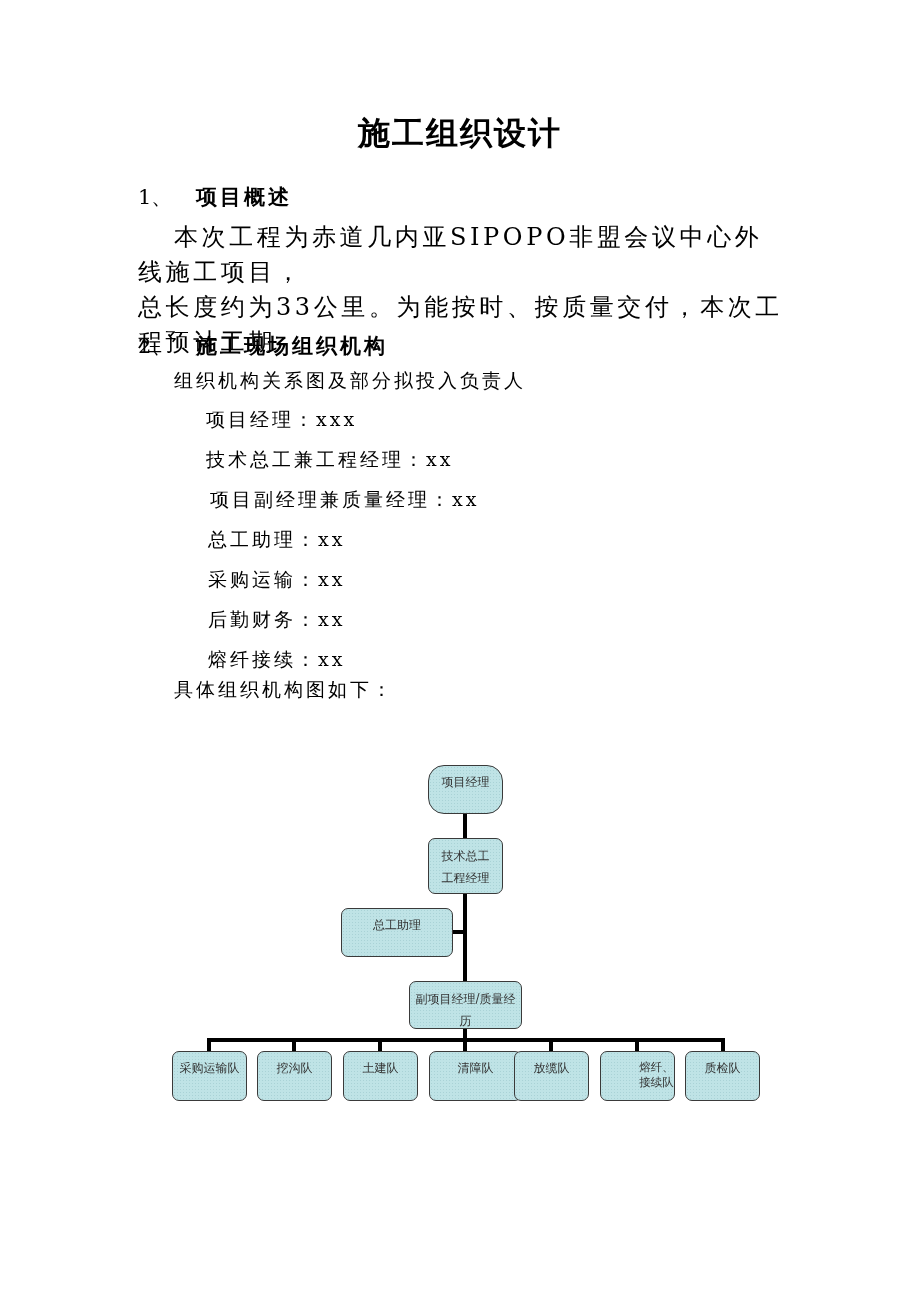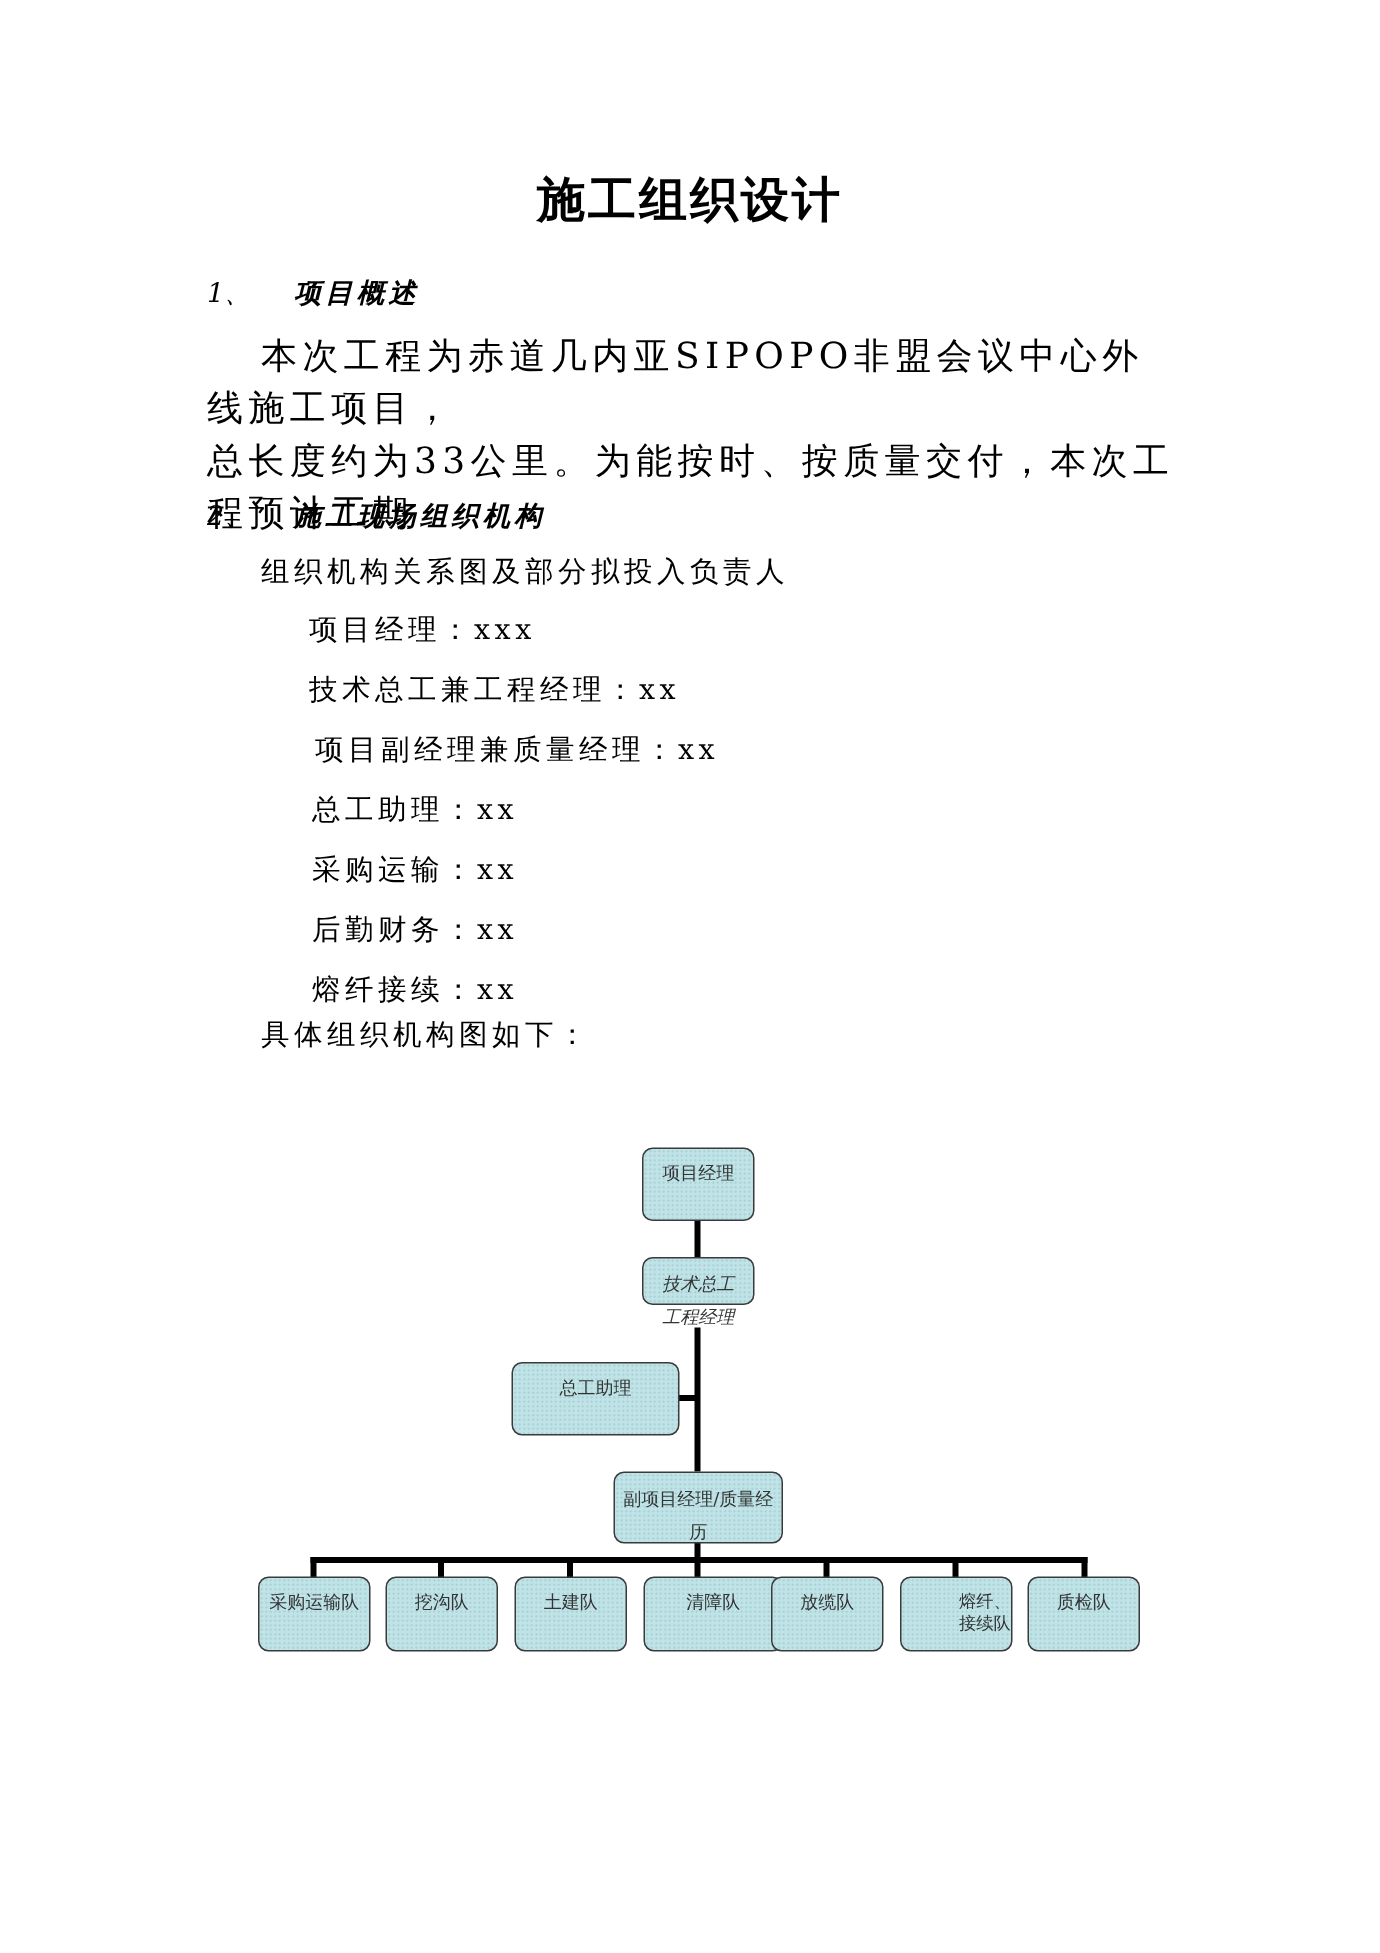--- a/index.html
+++ b/index.html
@@ -1,18 +1,18 @@
 <!DOCTYPE html>
 <html><head>
   <meta charset="utf-8">
   <style>
     html, body { margin: 0; padding: 0; background: #ffffff; }
     body { width: 920px; height: 1302px; position: relative; overflow: hidden; font-family: "DejaVu Serif", "Liberation Serif", serif; color: #000; }
     .title { position: absolute; left: 0; width: 920px; top: 112px; text-align: center; font-size: 32px; font-weight: bold; letter-spacing: 2px; font-family: "DejaVu Sans", sans-serif; }
-    .h1 { position: absolute; left: 138px; font-size: 18px; font-family: "DejaVu Sans", sans-serif; font-style: italic; }
+    .h1 { position: absolute; left: 138px; font-size: 21px; font-family: "DejaVu Sans", sans-serif; }
     .h1 .num { display: inline-block; width: 58px; font-family: "DejaVu Serif", serif; font-weight: normal; }
     .h1 .txt { font-weight: bold; letter-spacing: 3px; }
     .para { position: absolute; left: 138px; width: 650px; font-size: 24px; line-height: 35px; letter-spacing: 3.6px; }
     .para p { margin: 0; }
     .para p.indent { text-indent: 36px; }
     .line { position: absolute; font-size: 19px; letter-spacing: 3px; white-space: nowrap; }
     
     .node { position: absolute; background: #bfe3e6; border: 1.5px solid #3a3a3a; border-radius: 7px; box-sizing: border-box; font-size: 12px; text-align: center; color: #333; font-family: "DejaVu Serif", serif;
       background-image: radial-gradient(#a9d2d6 0.6px, transparent 0.7px); background-size: 3px 3px; }
     .node span { display: block; }
@@ -53,24 +53,24 @@
     <div class="conn" style="left:463px; top:1028px; width:4px; height:12px;"></div>
     <div class="conn" style="left:207px; top:1038px; width:518px; height:4px;"></div>
     <div class="conn" style="left:207px; top:1038px; width:4px; height:14px;"></div>
     <div class="conn" style="left:292px; top:1038px; width:4px; height:14px;"></div>
     <div class="conn" style="left:378px; top:1038px; width:4px; height:14px;"></div>
     <div class="conn" style="left:463px; top:1038px; width:4px; height:14px;"></div>
     <div class="conn" style="left:549px; top:1038px; width:4px; height:14px;"></div>
     <div class="conn" style="left:635px; top:1038px; width:4px; height:14px;"></div>
     <div class="conn" style="left:721px; top:1038px; width:4px; height:14px;"></div>
 
-    <div class="node" style="left:428px; top:765px; width:75px; height:49px; padding-top:8px;">
+    <div class="node" style="left:428px; top:765px; width:75px; height:49px; padding-top:8px;border-radius:16px;">
       <span>项目经理</span>
     </div>
-    <div class="node" style="left:428px; top:838px; width:75px; height:32px; padding-top:6px; line-height:22px;font-style:italic;">
+    <div class="node" style="left:428px; top:838px; width:75px; height:56px; padding-top:6px; line-height:22px;">
       <span>技术总工</span>
       <span>工程经理</span>
     </div>
     <div class="node" style="left:341px; top:908px; width:112px; height:49px; padding-top:8px;">
       <span>总工助理</span>
     </div>
     <div class="node" style="left:409px; top:981px; width:113px; height:48px; padding-top:6px; line-height:22px;">
       <span>副项目经理/质量经</span>
       <span>历</span>
     </div>

